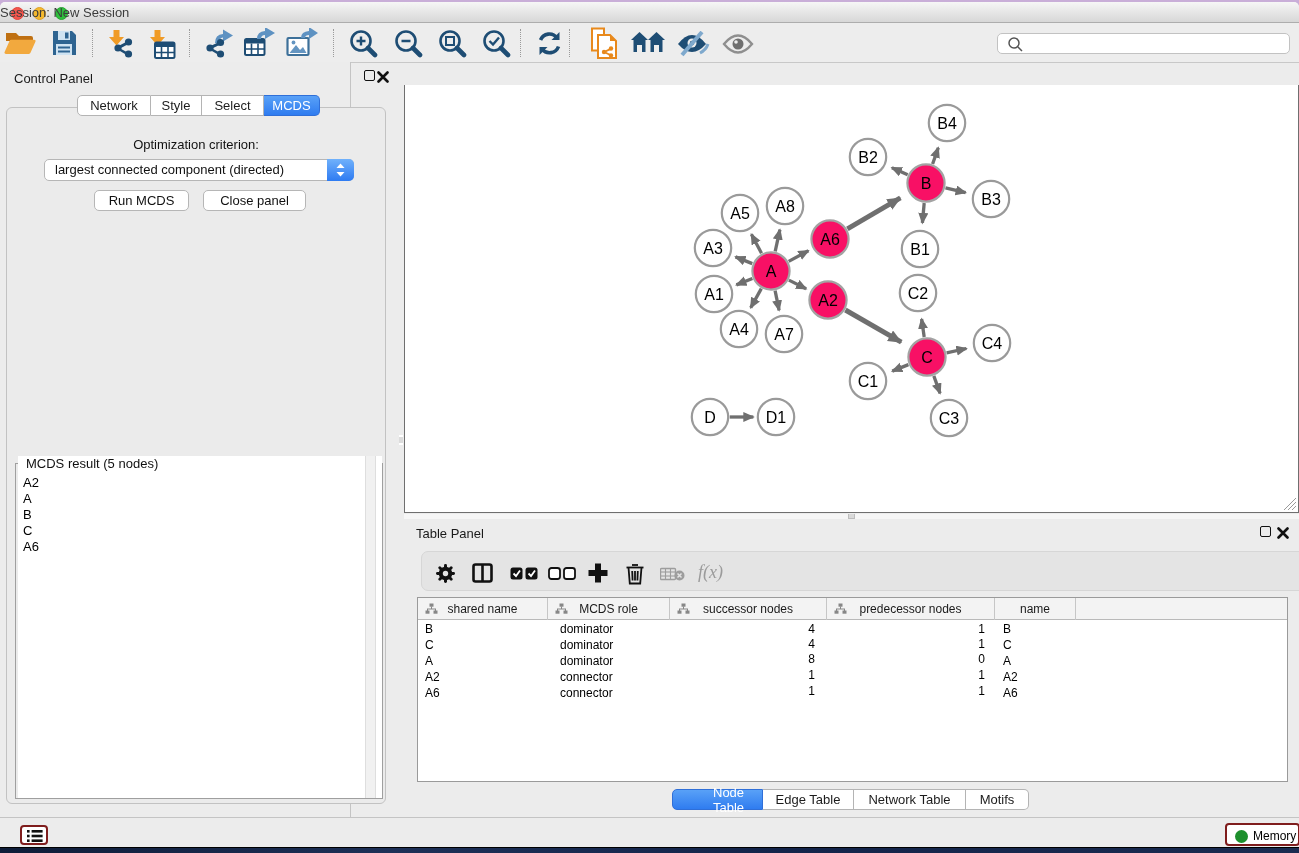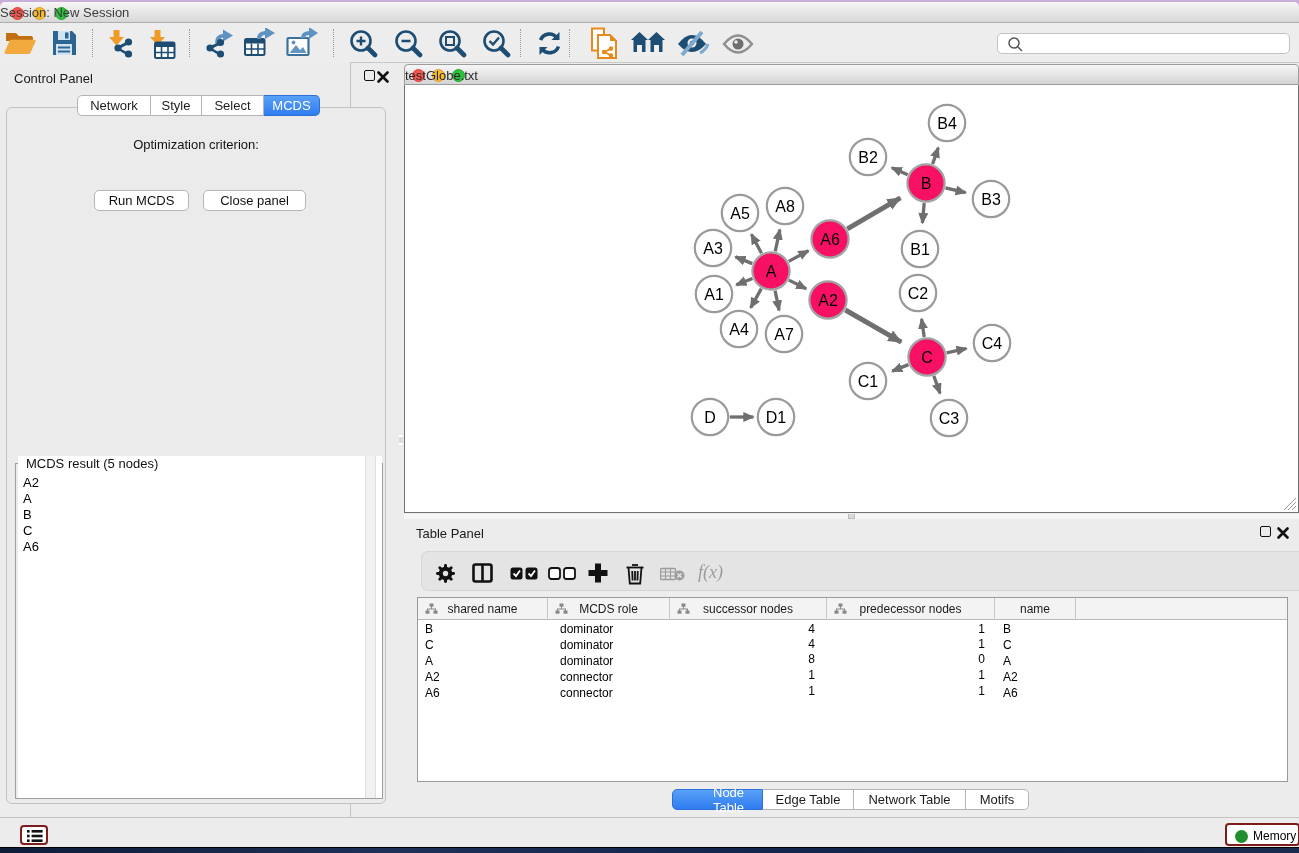--- a/index.html
+++ b/index.html
@@ -232,38 +232,40 @@
           <path d="M1.5 1.5 L10.5 10.5 M10.5 1.5 L1.5 10.5" stroke="#111" stroke-width="2.6" stroke-linecap="round"></path>
         </svg>
     <div class="tabrow" style="left:77px;top:33px;">
       <div class="tab first" style="width:74px;">Network</div>
       <div class="tab" style="width:51px;">Style</div>
       <div class="tab" style="width:62px;">Select</div>
       <div class="tab last sel" style="width:56px;">MCDS</div>
     </div>
     <div id="cp-inner">
       <div id="optlabel">Optimization criterion:</div>
+      <div id="dropdown">largest connected component (directed)
+        <div id="dd-btn">
+          <svg width="27" height="22" viewBox="0 0 27 22">
+                <path d="M9.5 9 L13.5 4.5 L17.5 9 Z" fill="#fff"></path>
+                <path d="M9.5 13 L13.5 17.5 L17.5 13 Z" fill="#fff"></path>
+              </svg>
+        </div>
+      </div>
       <div class="btn" style="left:87px;top:82px;width:95px;">Run MCDS</div>
       <div class="btn" style="left:196px;top:82px;width:103px;">Close panel</div>
       <div id="fieldset">
         <div class="legend">MCDS result (5 nodes)</div>
         <div id="listbox">
           <div class="items">A2<br>A<br>B<br>C<br>A6</div>
           <div class="sbar"></div>
         </div>
       </div>
     </div>
   </div>
   <div id="netwin">
-    <div id="net-title">
-      <div class="tl" style="left:7px;background:#f4564e;border:1px solid #df443c;"></div>
-      <div class="tl" style="left:27px;background:#f5b92e;border:1px solid #dda028;"></div>
-      <div class="tl" style="left:47px;background:#2ec03d;border:1px solid #2aa334;"></div>
-      <div class="title-text" style="color:#2a2a2a;">testGlobe.txt</div>
-    </div>
     <div id="net-canvas">
       <svg width="893" height="426" viewBox="0 0 893 426" style="position:absolute;left:0;top:1px;">
         <defs>
           <marker id="arw" markerWidth="13" markerHeight="11" refX="10" refY="5" orient="auto" markerUnits="userSpaceOnUse">
                 <path d="M0,0 L11.5,5 L0,10 Z" fill="#6f6f6f"></path>
               </marker>
           <marker id="arwB" markerWidth="17" markerHeight="14" refX="13" refY="6" orient="auto" markerUnits="userSpaceOnUse">
                 <path d="M0,0 L14,6 L0,12 Z" fill="#6f6f6f"></path>
               </marker>
         </defs>

